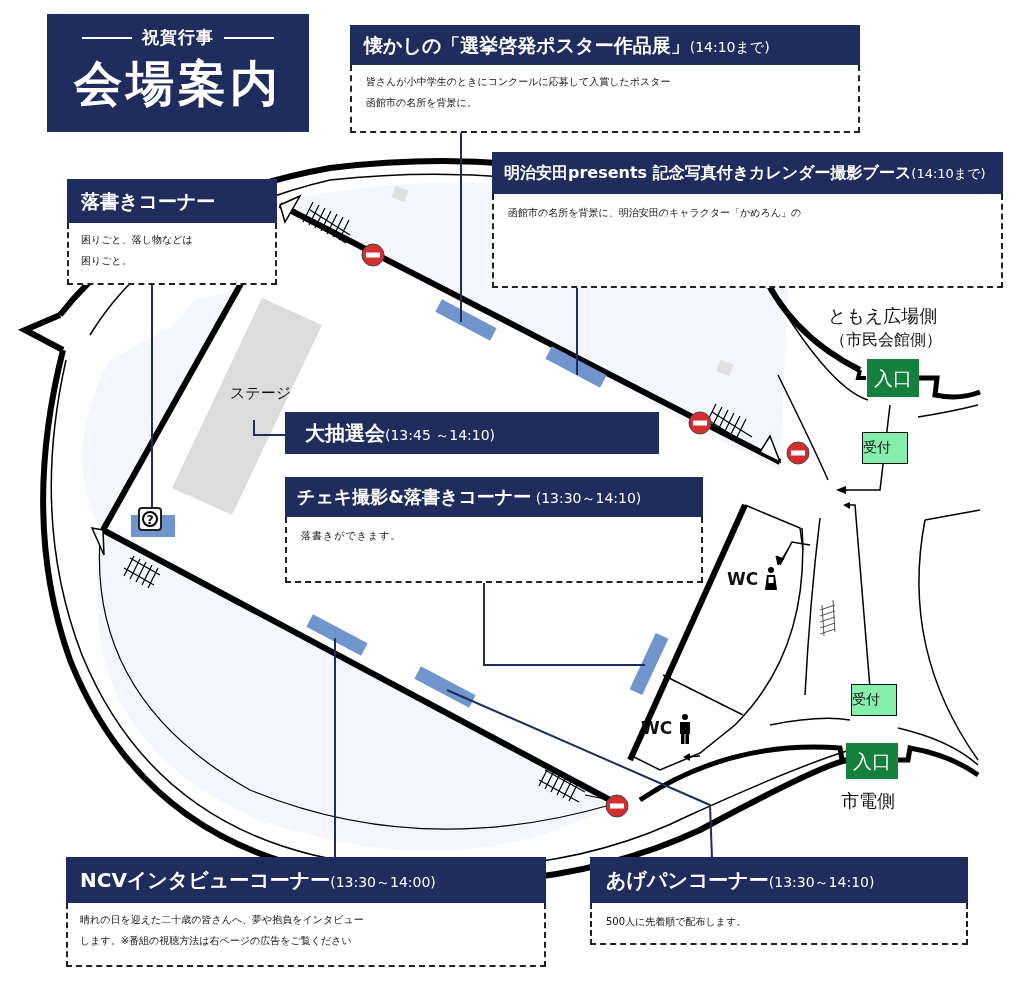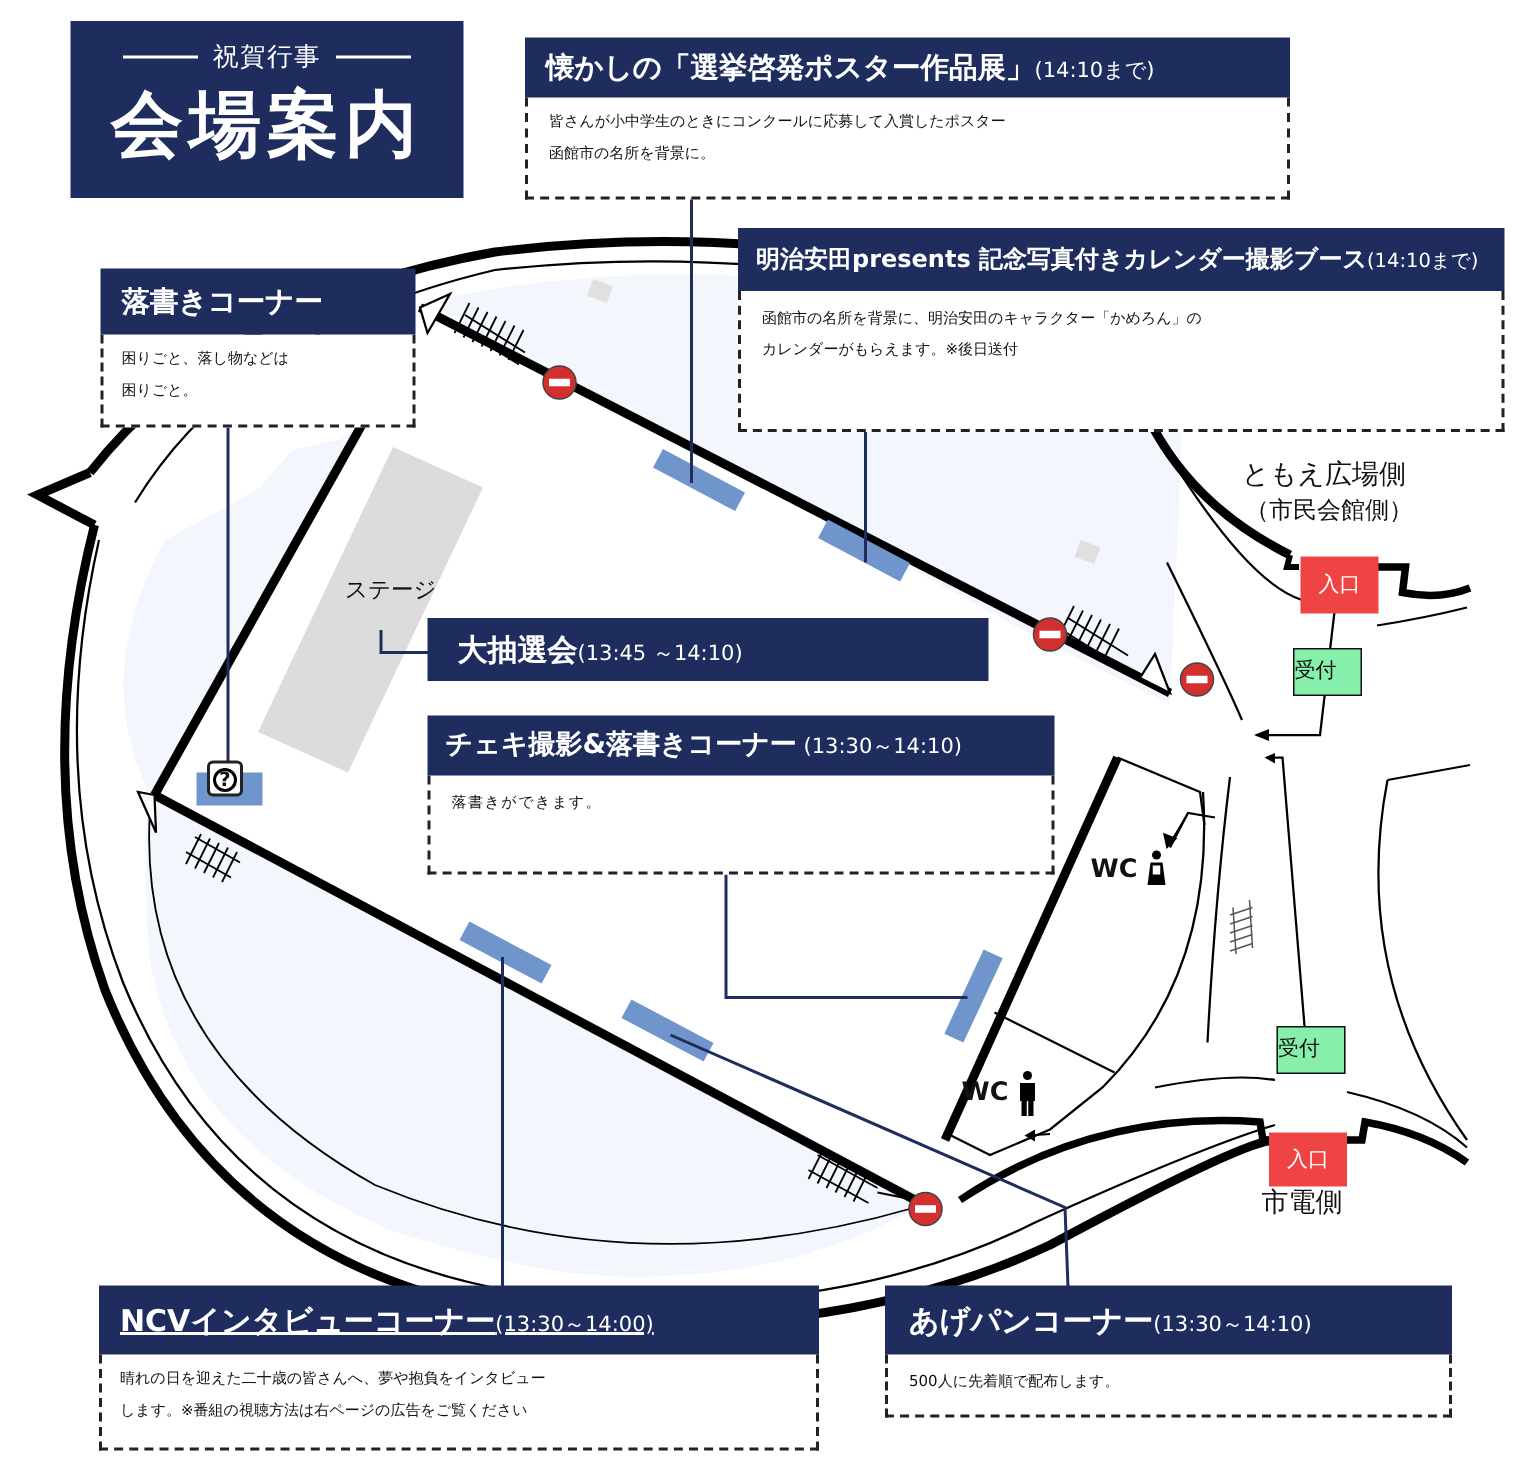--- a/index.html
+++ b/index.html
@@ -7,27 +7,27 @@
          font-family:"DejaVu Sans", "Liberation Sans", sans-serif; color:#111; }
   #map { position:absolute; left:0; top:0; width:1024px; height:982px; }
   .box { position:absolute; }
   .box .head { position:relative; background:#1f2d5e; color:#fff; font-weight:bold;
                white-space:nowrap; box-sizing:border-box; }
   .box .head .time { font-weight:normal; font-size:14px; }
   .box .body { background:#fff; border:2px dashed #222; border-top:none;
                box-sizing:border-box; font-size:10px; line-height:21px; color:#111; }
   .title-box { position:absolute; left:47px; top:14px; width:262px; height:118px;
                background:#1f2d5e; color:#fff; text-align:center; }
-  .title-sub { margin-top:12px; font-size:17px; font-weight:normal; letter-spacing:1px; }
+  .title-sub { margin-top:12px; font-size:17px; font-weight:bold; letter-spacing:1px; }
   .title-sub .dash { display:inline-block; width:50px; height:2px; background:#fff;
                      vertical-align:middle; margin:0 10px; }
   .title-main { font-size:48px; font-weight:bold; letter-spacing:4px; margin-top:4px; line-height:60px; }
   .label { position:absolute; font-size:16px; white-space:nowrap; }
-  .entrance { position:absolute; background:#ef4444; color:#fff; font-size:14px;
-              text-align:center;margin-top:12px; }
+  .entrance { position:absolute; background:#15803d; color:#fff; font-size:19px;
+              text-align:center; }
   .uketsuke { position:absolute; background:#86efac; border:1.5px solid #111; font-size:14px;
               text-align:left; box-sizing:border-box; }
   .wc { position:absolute; font-weight:bold; font-size:17px; }
 </style>
 </head>
 <body>
 
 <svg id="map" viewBox="0 0 1024 982" xmlns="http://www.w3.org/2000/svg">
 
   <path d="M290 200 Q520 150 790 245 L780 470 L700 430 L290 205 Z
@@ -159,21 +159,20 @@
     <div>函館市の名所を背景に。</div>
   </div>
 </div>
 
 <div class="box" style="left:492px;top:152px;width:511px;">
   <div class="head" style="height:42px;line-height:42px;padding-left:12px;font-size:16px;">
     <span>明治安田presents 記念写真付きカレンダー撮影ブース</span><span class="time" style="font-size:13px;">(14:10まで)</span>
   </div>
   <div class="body" style="height:94px;padding:8px 14px;">
     <div>函館市の名所を背景に、明治安田のキャラクター「かめろん」の</div>
-    <div>カレンダーがもらえます。※後日送付</div>
   </div>
 </div>
 
 <div class="box" style="left:67px;top:179px;width:210px;">
   <div class="head" style="height:44px;line-height:44px;padding-left:14px;font-size:19px;">
     <span>落書きコーナー</span>
   </div>
   <div class="body" style="height:62px;padding:6px 12px;">
     <div>困りごと、落し物などは</div>
     <div>困りごと。</div>
@@ -189,21 +188,21 @@
 <div class="box" style="left:285px;top:477px;width:418px;">
   <div class="head" style="height:40px;line-height:40px;padding-left:12px;font-size:18px;">
     <span>チェキ撮影&amp;落書きコーナー</span><span class="time"> (13:30～14:10)</span>
   </div>
   <div class="body" style="height:66px;padding:8px 14px;letter-spacing:1px;">
     <div>落書きができます。</div>
   </div>
 </div>
 
 <div class="box" style="left:66px;top:857px;width:480px;">
-  <div class="head" style="height:46px;line-height:46px;padding-left:14px;font-size:20px;text-decoration:underline;">
+  <div class="head" style="height:46px;line-height:46px;padding-left:14px;font-size:20px;">
     <span>NCVインタビューコーナー</span><span class="time">(13:30～14:00)</span>
   </div>
   <div class="body" style="height:64px;padding:6px 12px;">
     <div>晴れの日を迎えた二十歳の皆さんへ、夢や抱負をインタビュー</div>
     <div>します。※番組の視聴方法は右ページの広告をご覧ください</div>
   </div>
 </div>
 
 <div class="box" style="left:590px;top:857px;width:378px;">
   <div class="head" style="height:46px;line-height:46px;padding-left:16px;font-size:20px;">

